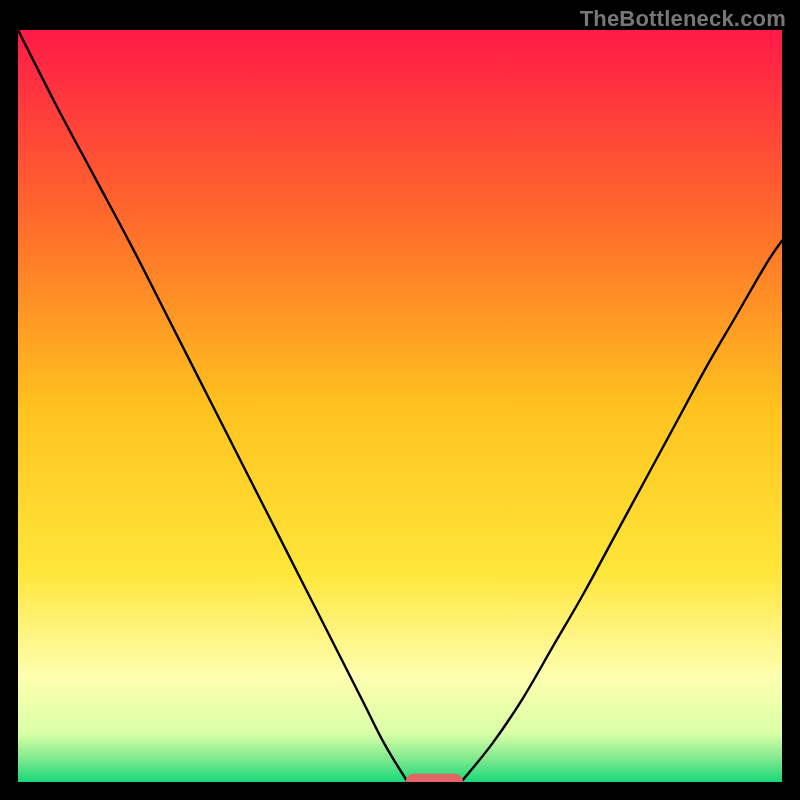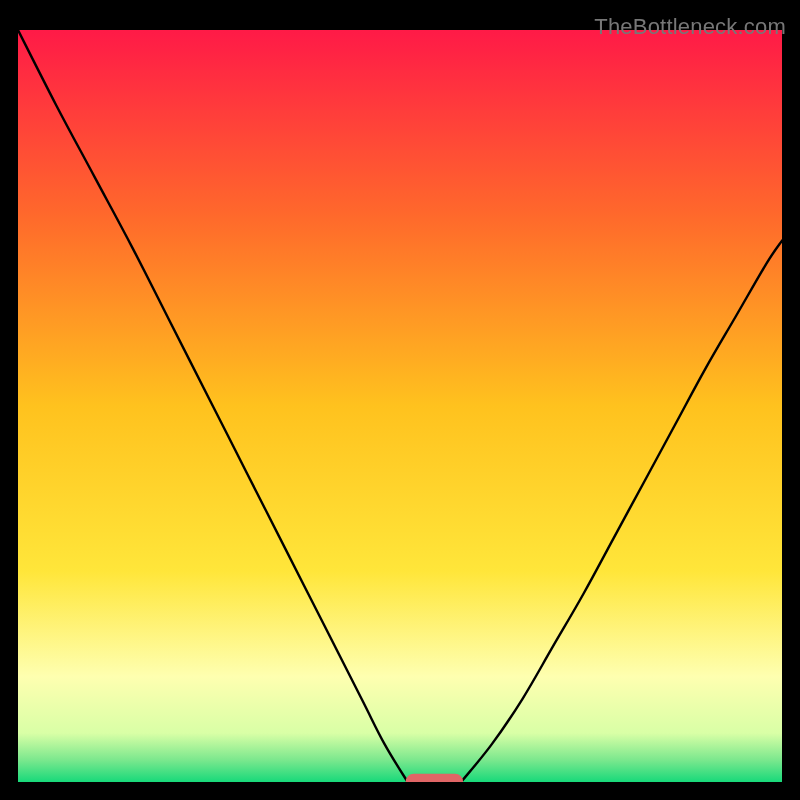--- a/index.html
+++ b/index.html
@@ -16,24 +16,23 @@
     width: 800px;
     height: 800px;
     background: #000;
   }
   .watermark {
     position: absolute;
     top: 6px;
     right: 14px;
     color: #777;
     font-size: 22px;
-    font-weight: 400;
+    font-weight: 700;
     letter-spacing: 0.2px;
     z-index: 10;
-    margin-top: 8px;
   }
   .plot-wrap {
     position: absolute;
     left: 18px;
     top: 30px;
     width: 764px;
     height: 752px;
   }
   svg.plot {
     width: 100%;

